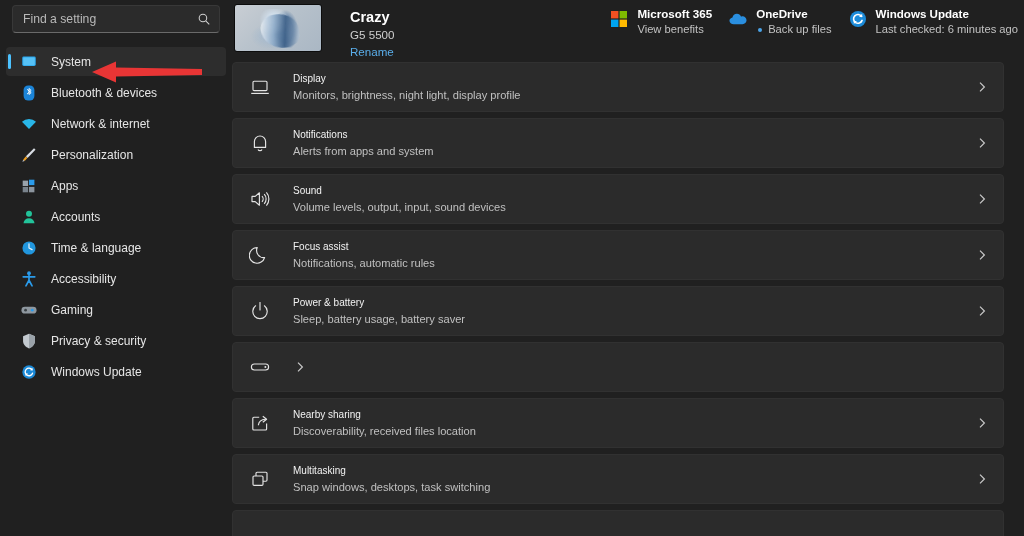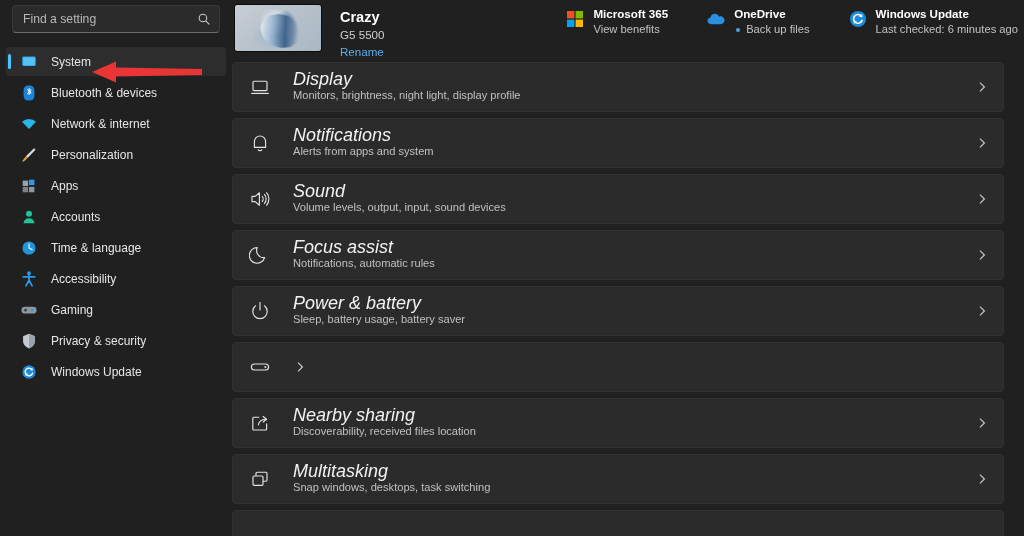--- a/index.html
+++ b/index.html
@@ -72,46 +72,46 @@
       radial-gradient(ellipse 55% 48% at 40% 70%, #9fb6cd 0%, rgba(0,0,0,0) 70%);
     filter: blur(0.4px);
   }
   .pc-thumb .fold {
     position: absolute; left: 30%; top: 20%; width: 44%; height: 74%;
     background: linear-gradient(100deg, rgba(255,255,255,.75) 0%, rgba(140,170,200,.85) 35%, rgba(60,95,135,.9) 62%, rgba(200,215,228,.6) 100%);
     border-radius: 40% 55% 35% 60%;
     transform: rotate(-8deg);
     filter: blur(0.6px);
   }
-  .pc-meta { margin-left: 18px; padding-top: 4px; }
+  .pc-meta { margin-left: 28px; padding-top: 4px; }
   .pc-name { font-size: 14.5px; font-weight: bold; color: #ffffff; line-height: 18px; }
   .pc-model { font-size: 11.6px; color: #cfcfcf; line-height: 16px; margin-top: 1px; }
   .pc-rename { font-size: 11.6px; color: #5aaeea; line-height: 16px; margin-top: 1px; cursor: pointer; }
 
-  .hdr-status { position: absolute; right: 6px; top: 6px; display: flex; gap: 38px; align-items: center; }
+  .hdr-status { position: absolute; right: 6px; top: 6px; display: flex; gap: 16px; align-items: center; }
   .st-item { display: flex; align-items: flex-start; gap: 8px; cursor: default; }
   .st-ico { width: 20px; height: 20px; flex: 0 0 20px; margin-top: 3px; display: flex; align-items: center; justify-content: center; }
   .st-title { font-size: 11.6px; font-weight: bold; color: #ffffff; line-height: 16px; white-space: nowrap; }
   .st-sub { font-size: 11.2px; color: #c2c2c2; line-height: 15px; white-space: nowrap; }
   .st-sub.bulleted { padding-left: 12px; position: relative; }
   .st-sub.bulleted::before {
     content: ""; position: absolute; left: 2px; top: 6px;
     width: 4px; height: 4px; border-radius: 50%; background: #4aa3e8;
   }
 
   
   .list { padding: 0 20px 0 0; display: flex; flex-direction: column; gap: 6px; }
   .row {
     height: 50px; background: #2b2b2b; border: 1px solid #313131; border-radius: 4px;
     display: flex; align-items: center; padding: 0 14px 0 16px; cursor: default;
     flex: 0 0 50px;
   }
   .row-ico { width: 22px; height: 22px; flex: 0 0 22px; margin-right: 22px; color: #e4e4e4; display: flex; align-items: center; justify-content: center; }
   .row-text { flex: 1; min-width: 0; }
-  .row-title { font-size: 18px; color: #f2f2f2; line-height: 16px; font-style: italic; }
+  .row-title { font-size: 10px; color: #f2f2f2; line-height: 16px; }
   .row-sub { font-size: 11.1px; color: #c0c0c0; line-height: 15px; margin-top: 1px; }
   .row-chev { width: 14px; flex: 0 0 14px; color: #c9c9c9; display: flex; align-items: center; justify-content: center; }
 
   
   .annot { position: absolute; left: 88px; top: 56px; pointer-events: none; }
 </style>
 </head>
 <body>
 
 <div id="app">

